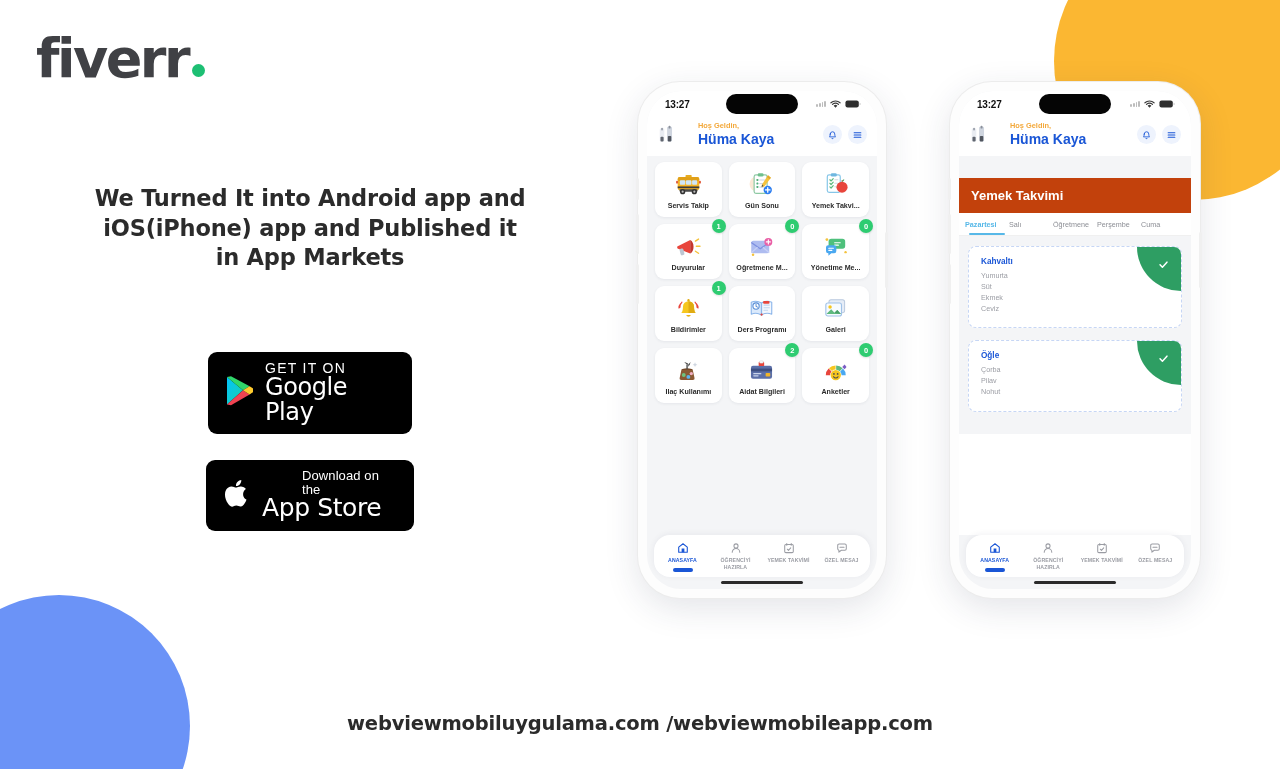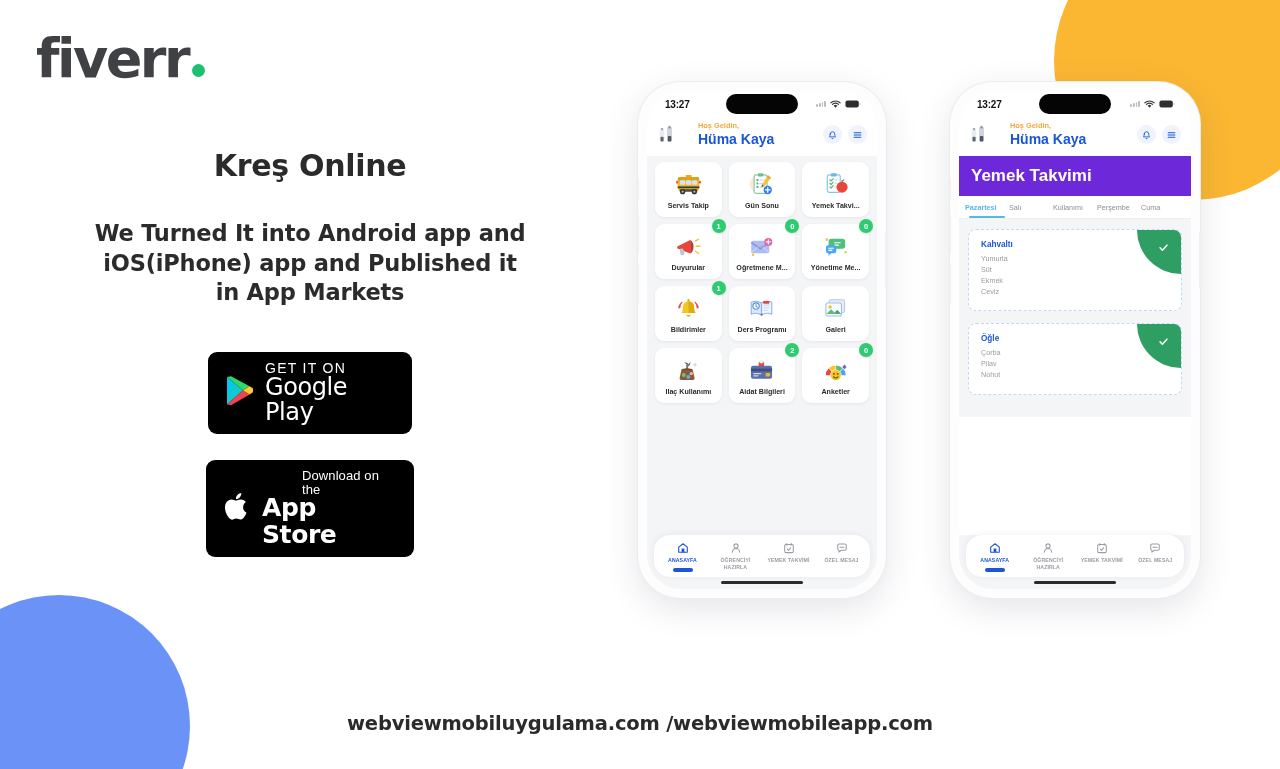--- a/index.html
+++ b/index.html
@@ -57,21 +57,21 @@
   .badge .bt { line-height: 1.05; }
   .badge .bt .small {
     display: block; font-size: 14px; letter-spacing: 1.3px;
     font-family: "Liberation Sans", sans-serif; font-weight: 400;
   }
   .badge .bt .big {
     display: block; font-size: 24px; letter-spacing: -0.4px;
     font-family: "DejaVu Sans", sans-serif; font-weight: 400; margin-top: -1px;
   }
   .badge-as .bt .small { font-size: 13px; letter-spacing: 0.1px; margin-left: 40px; }
-  .badge-as .bt .big { font-size: 25px; font-weight: 700; }
+  .badge-as .bt .big { font-size: 25px; font-weight: 400; }
 
   
   .phone {
     position: absolute; z-index: 3;
     background: #fdfdfd;
     border-radius: 42px;
     box-shadow: 0 0 0 1px #ececec, 0 10px 34px rgba(40,50,80,.13);
     padding: 9px;
   }
   .phone-1 { left: 638px; top: 82px; width: 248px; height: 516px; }
@@ -163,22 +163,22 @@
   }
   .tabitem.active .tl { color: #1a56d6; }
   .tab-underline { width: 20px; height: 4px; border-radius: 3px; background: #1a56d6; margin-top: 2px; }
   .home-indicator {
     width: 82px; height: 3.2px; border-radius: 3px; background: #2b2b2b;
     margin: 0 auto 5px; flex: none;
   }
 
   
   .page-title {
-    background: #6d28d9; color: #fff; font-size: 17px; font-weight: 700;
-    padding: 10px 12px; flex: none;
+    background: #c2410c; color: #fff; font-size: 13px; font-weight: 700;
+    padding: 10px 12px; flex: none; margin-top: 22px;
   }
   .daytabs {
     background: #fff; display: flex; padding: 0 6px; flex: none;
     border-bottom: 1px solid #f0f0f0;
   }
   .daytab {
     flex: 1; text-align: left; font-size: 7.2px; color: #8b8d94;
     padding: 7px 0 6px; position: relative;
   }
   .daytab.active { color: #57b8e8; font-weight: 700; }
@@ -216,21 +216,20 @@
 <div id="stage">
 
   <div class="blob-yellow"></div>
   <div class="blob-blue"></div>
 
   <div class="fiverr-logo">
     <span class="fw">fiverr</span><span class="fdot"></span>
   </div>
 
   <div class="copy">
-    <h1>Kreş Online</h1>
     <h2>
       <span>We Turned It into Android app and</span><br>
       <span>iOS(iPhone) app and Published it</span><br>
       <span>in App Markets</span>
     </h2>
   </div>
 
   <div class="badges">
 
     <div class="badge badge-gp">
@@ -637,21 +636,21 @@
             </svg>
           </span>
         </div>
       </div>
 
       <div class="page-title">Yemek Takvimi</div>
 
       <div class="daytabs">
         <div class="daytab active">Pazartesi</div>
         <div class="daytab">Salı</div>
-        <div class="daytab">Kullanımı</div>
+        <div class="daytab">Öğretmene</div>
         <div class="daytab">Perşembe</div>
         <div class="daytab">Cuma</div>
       </div>
 
       <div class="meal-wrap">
 
         <div class="meal-card">
           <div class="meal-check">
             <svg viewBox="0 0 14 14" fill="none" stroke="#fff" stroke-width="1.9" stroke-linecap="round" stroke-linejoin="round">
               <path d="M2.6 7.4 L5.6 10.4 L11.4 4"></path>

